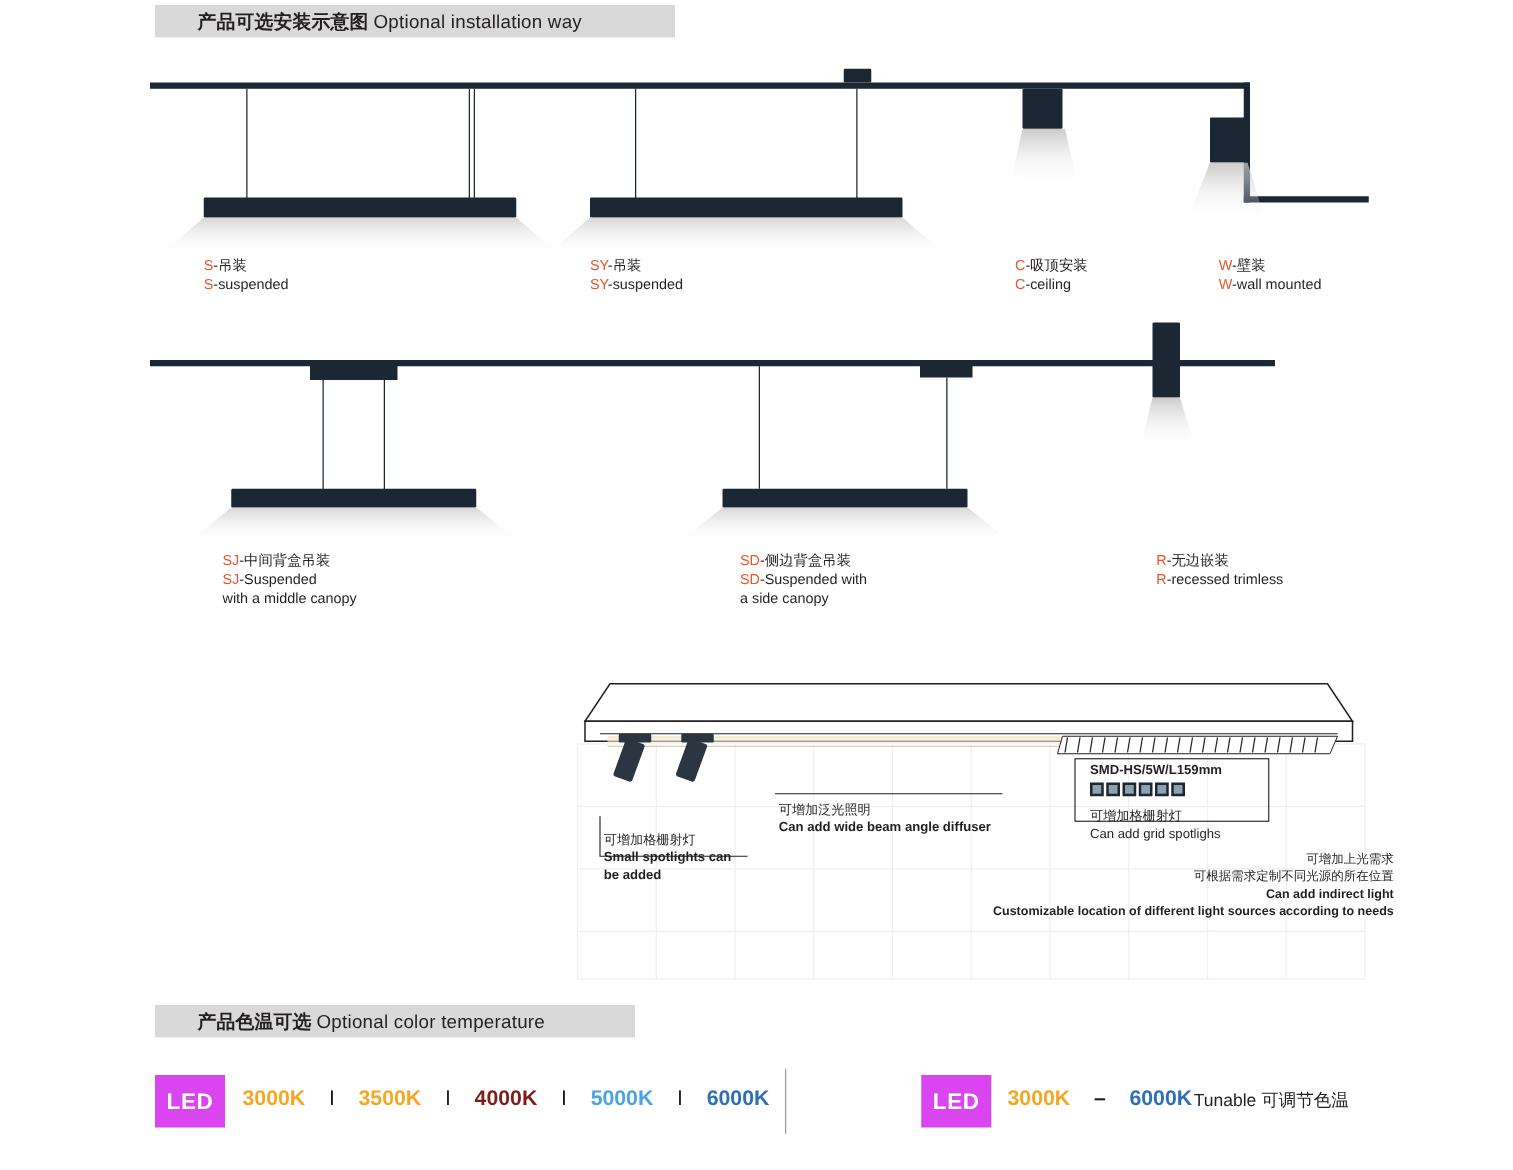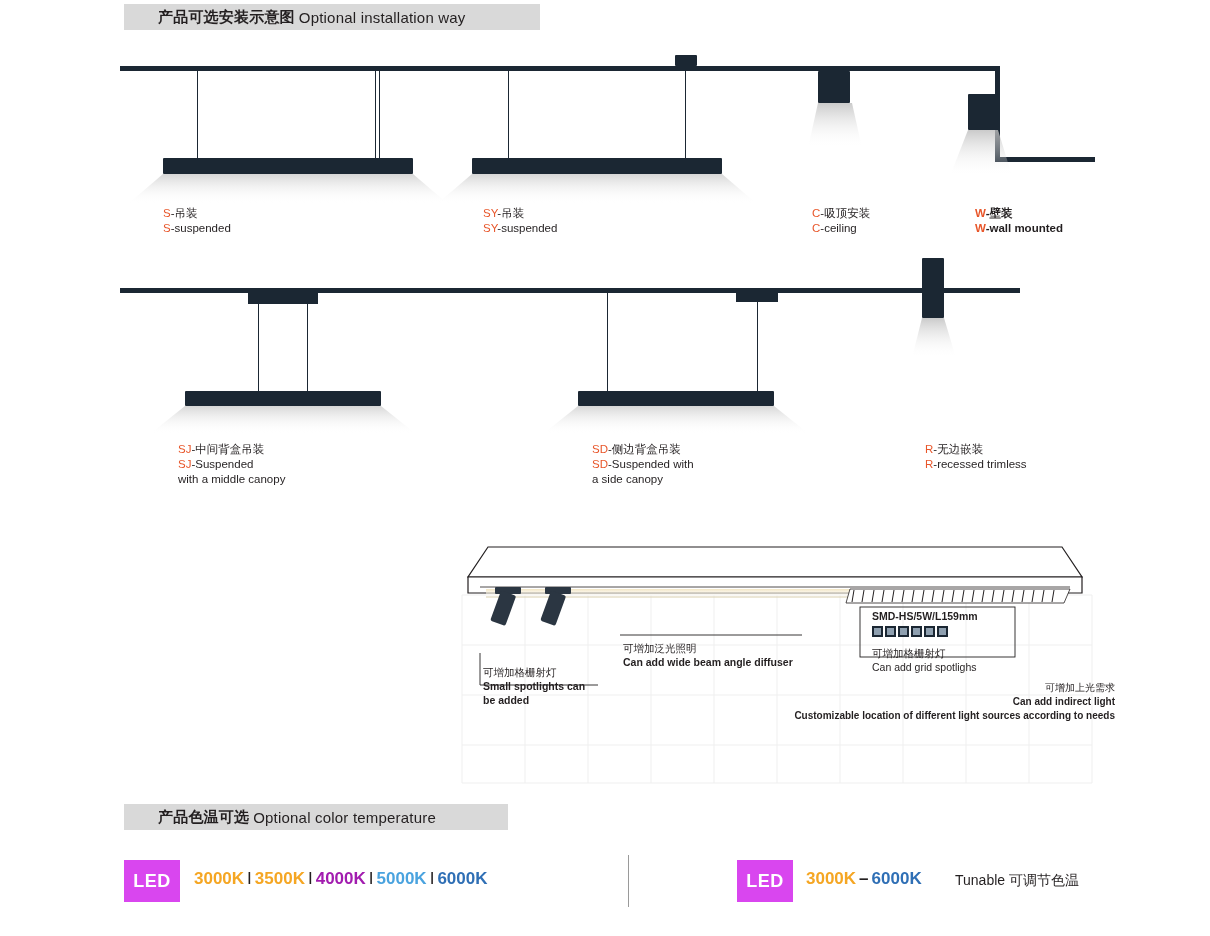--- a/index.html
+++ b/index.html
@@ -107,21 +107,21 @@
     align-items: center;
     justify-content: center;
   }
   .cct-row {
     position: absolute;
     font-size: 17px;
     font-weight: bold;
     white-space: nowrap;
     display: flex;
     align-items: center;
-    gap: 3px;
+    gap: 19px;
   }
   .cct-sep { color: #231f20; font-weight: normal; }
   .divider-vert {
     position: absolute;
     width: 1px;
     background: #9a9a9a;
   }
   .tunable {
     position: absolute;
     font-size: 14px;
@@ -203,31 +203,31 @@
   </linearGradient>
     </defs>
   <polygon points="18,0 48,0 62,46 0,46" fill="url(#gW)"></polygon>
 </svg>
 
 <div class="label" style="left:163px; top:206px;">
   <div><span class="code">S</span><span class="cn">-吊装</span></div>
   <div><span class="code">S</span><span class="en">-suspended</span></div>
 </div>
 
-<div class="label" style="left:472px; top:206px;margin-left:11px;">
+<div class="label" style="left:472px; top:206px;">
   <div><span class="code">SY</span><span class="cn">-吊装</span></div>
   <div><span class="code">SY</span><span class="en">-suspended</span></div>
 </div>
 
 <div class="label" style="left:812px; top:206px;">
   <div><span class="code">C</span><span class="cn">-吸顶安装</span></div>
   <div><span class="code">C</span><span class="en">-ceiling</span></div>
 </div>
 
-<div class="label" style="left:975px; top:206px;font-weight:bold;">
+<div class="label" style="left:975px; top:206px;">
   <div><span class="code">W</span><span class="cn">-壁装</span></div>
   <div><span class="code">W</span><span class="en">-wall mounted</span></div>
 </div>
 
 <div class="ceiling" style="left:120px; top:288px; width:900px; height:5px;"></div>
 
 <div class="canopy" style="left:248px; top:288px; width:70px; height:16px;"></div>
 <div class="cable" style="left:258px; top:304px; height:88px;"></div>
 <div class="cable" style="left:307px; top:304px; height:88px;"></div>
 <div class="fixture" style="left:185px; top:391px; width:196px; height:15px;"></div>
@@ -385,37 +385,38 @@
   <div class="chip"></div>
   <div class="chip"></div>
 </div>
 <div class="callout-text" style="left:872px; top:646px;">
   <div class="cn">可增加格栅射灯</div>
   <div>Can add grid spotlighs</div>
 </div>
 
 <div class="right-notes" style="left:0px; top:681px; width:1073px;">
   <div class="cn">可增加上光需求</div>
+  <div class="cn">可根据需求定制不同光源的所在位置</div>
   <div class="bold">Can add indirect light</div>
   <div class="bold">Customizable location of different light sources according to needs</div>
 </div>
 
 <div class="section-bar" style="left:124px; top:804px; width:384px;">
   <span class="cn">产品色温可选</span>
   <span class="en">Optional color temperature</span>
 </div>
 
 <div class="led-badge" style="left:124px; top:860px; width:56px; height:42px;">LED</div>
 
 <div class="cct-row" style="left:194px; top:869px;">
   <span style="color:#f5a623;">3000K</span>
   <span class="cct-sep">I</span>
   <span style="color:#f5a623;">3500K</span>
   <span class="cct-sep">I</span>
-  <span style="color:#a21caf;">4000K</span>
+  <span style="color:#7f1d1d;">4000K</span>
   <span class="cct-sep">I</span>
   <span style="color:#4aa3df;">5000K</span>
   <span class="cct-sep">I</span>
   <span style="color:#2f6fb5;">6000K</span>
 </div>
 
 <div class="divider-vert" style="left:628px; top:855px; height:52px;"></div>
 
 <div class="led-badge" style="left:737px; top:860px; width:56px; height:42px;">LED</div>
 

